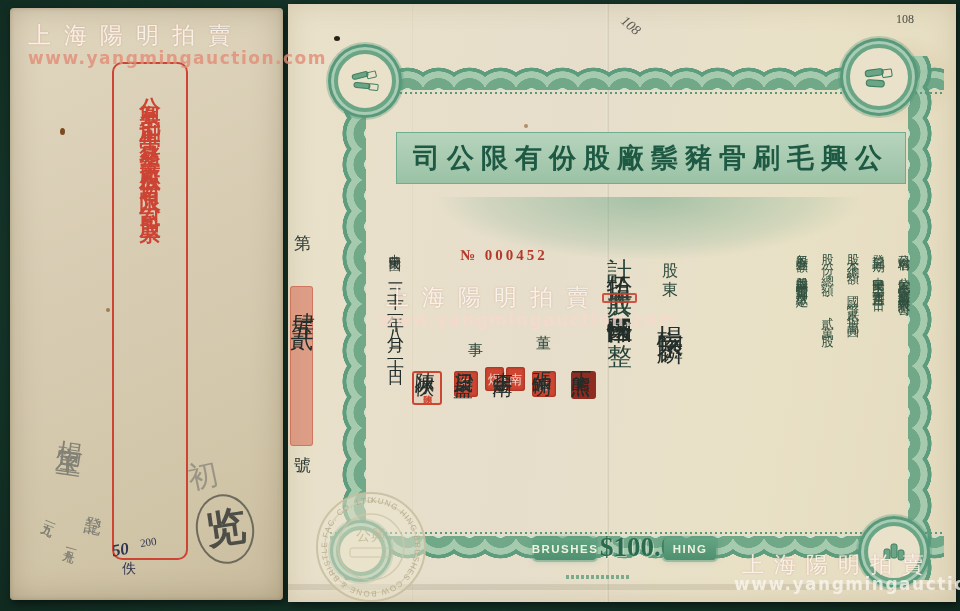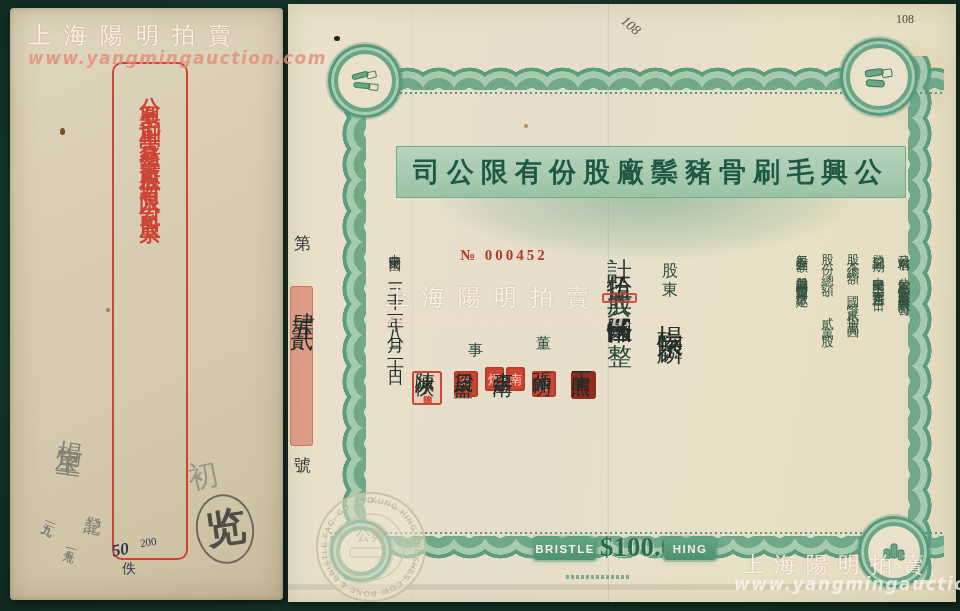--- a/index.html
+++ b/index.html
@@ -31,21 +31,21 @@
       radial-gradient(circle at 50% -15%, #c9e0cf 16%, #6aa585 17% 40%, #a2c9ad 41% 56%, #57997a 57% 65%, rgba(0,0,0,0) 66%);}
   .strip.vert{width:36px;background-image:
       radial-gradient(circle at 115% 50%, #c9e0cf 16%, #6aa585 17% 40%, #a2c9ad 41% 56%, #57997a 57% 65%, rgba(0,0,0,0) 66%);
       background-size:36px 31px;background-repeat:repeat-y;}
   .strip.vert.rgt{background-image:
       radial-gradient(circle at -15% 50%, #c9e0cf 16%, #6aa585 17% 40%, #a2c9ad 41% 56%, #57997a 57% 65%, rgba(0,0,0,0) 66%);}
   .bead{position:absolute;background:repeating-linear-gradient(90deg,#57997a 0 2px,transparent 2px 5px);height:2px;}
   .medal{position:absolute;border-radius:50%;background:#e9e1c9;border:4px solid #6aa585;
     box-shadow:0 0 0 3px #a8cdb4,0 0 0 6px #57997a,0 0 0 8px rgba(87,153,122,.35);
     display:flex;align-items:center;justify-content:center;z-index:3;}
-  #title-band{left:108px;top:142px;width:508px;height:50px;
+  #title-band{left:108px;top:128px;width:508px;height:50px;
     background:linear-gradient(180deg,#b6d4bd,#9bc2a5);border:1px solid #6fae8d;
     display:flex;align-items:center;justify-content:center;z-index:2;}
   #title-band span{font-size:27px;font-weight:bold;color:#1e5944;letter-spacing:7px;white-space:nowrap;}
   #swag{left:150px;top:193px;width:420px;height:62px;z-index:1;
     background:radial-gradient(ellipse at 50% 0%, rgba(110,168,136,.55) 0%, rgba(110,168,136,.18) 55%, transparent 72%);}
   .greenprint{color:#31503f;}
   .ink{color:#232e2b;transform:skewX(-4deg);}
   #serial{font-size:15px;font-weight:bold;color:#b5392b;letter-spacing:3px;font-family:"Liberation Serif",serif;}
   #info-cols{display:flex;flex-direction:row-reverse;gap:13px;}
   #info-cols .v{font-size:12.5px;line-height:1.0;letter-spacing:2px;}
@@ -60,21 +60,21 @@
   .seal.mini{width:19px;height:24px;margin-top:2px;}
   .panel{position:absolute;background:linear-gradient(180deg,#63a483,#4f9070);border-radius:3px;
     box-shadow:0 0 0 2px rgba(87,153,122,.4),0 0 6px rgba(87,153,122,.5);
     color:#eef3e0;font-family:"Liberation Sans",sans-serif;font-weight:bold;font-size:11.5px;letter-spacing:1.5px;
     display:flex;align-items:center;justify-content:center;z-index:4;}
   #price{position:absolute;font-size:27px;font-weight:bold;color:#2c6a4f;z-index:4;
     text-shadow:1px 1px 0 rgba(255,255,240,.5);font-family:"Liberation Serif",serif;}
   .wm1{font-size:23px;letter-spacing:13px;color:rgba(253,250,243,.85);white-space:nowrap;z-index:9;
        text-shadow:0 0 2px rgba(185,95,75,.4);}
   .wm2{font-family:"DejaVu Sans","Liberation Sans",sans-serif;font-weight:bold;font-size:17px;letter-spacing:1.5px;
-       white-space:nowrap;z-index:9;font-style:italic;}
+       white-space:nowrap;z-index:9;}
   .speck{position:absolute;border-radius:50%;}
   .stampbar{position:absolute;background:rgba(211,92,68,.5);border:1px solid rgba(190,70,50,.45);border-radius:3px;}
 </style>
 </head>
 <body>
 
 <div id="stage">
 
   <div id="envelope" class="abs">
     <div id="env-box">
@@ -198,21 +198,21 @@
       <div class="sigcol">
         <span class="sig ink">梁日盛</span>
         <span class="seal solid">日</span>
       </div>
       <div class="sigcol">
         <span class="sig ink">陳冰俠</span>
         <span class="seal outline v" style="font-size:9px;line-height:1.05;">陳冰俠印</span>
       </div>
     </div>
 
-    <div class="panel" style="left:246px;top:534px;width:62px;height:22px;">BRISTLE</div>
+    <div class="panel" style="left:246px;top:534px;width:62px;height:22px;">BRUSHES</div>
     <div id="price" style="left:312px;top:528px;">$100.00</div>
     <div class="panel" style="left:376px;top:534px;width:52px;height:22px;">HING</div>
     <div class="abs" style="left:278px;top:571px;width:64px;height:4px;z-index:4;background:repeating-linear-gradient(90deg,rgba(87,153,122,.75) 0 3px,transparent 3px 5px);"></div>
 
     <svg class="abs" style="left:26px;top:486px;z-index:5;opacity:.9;" width="114" height="114" viewBox="0 0 114 114">
       <defs>
           <path id="ring" d="M57,13 a44,44 0 1,1 -0.01,0 z"></path>
         </defs>
       <circle cx="57" cy="57" r="54" fill="rgba(235,228,206,.55)" stroke="#c9c0a2" stroke-width="2"></circle>
       <circle cx="57" cy="57" r="46" fill="none" stroke="#d8d0b4" stroke-width="1.5"></circle>

